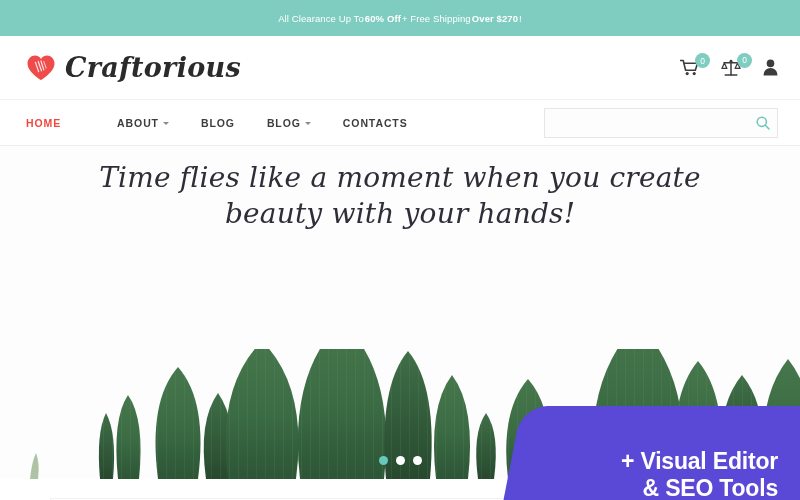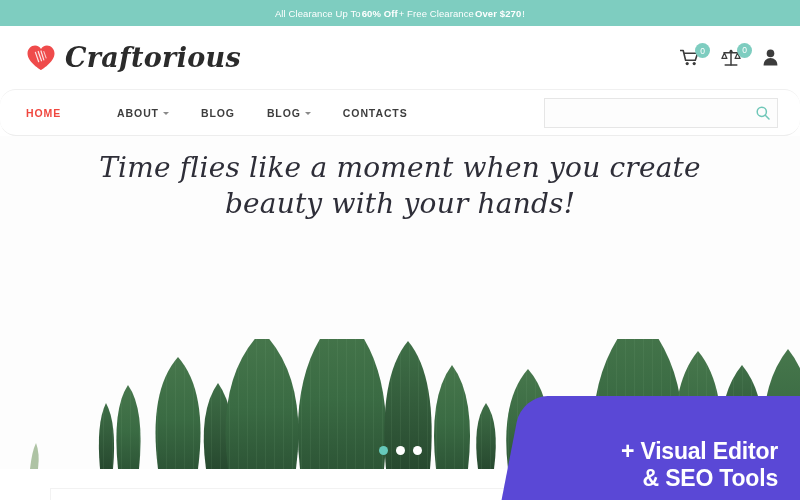--- a/index.html
+++ b/index.html
@@ -6,21 +6,21 @@
   html, body {
     width: 800px; height: 500px;
     overflow: hidden;
     background: #ffffff;
     font-family: "Liberation Sans", sans-serif;
   }
   .page { position: relative; width: 800px; height: 500px; background: #ffffff; }
 
   
   .promo-strip {
-    height: 26px; width: 100%;
+    height: 36px; width: 100%;
     background: #7ecdc0;
     display: flex; align-items: center; justify-content: center;
     color: #ffffff;
     font-size: 9.5px;
     letter-spacing: .1px;
     white-space: nowrap;
   }
   .promo-strip b { font-weight: 700; }
   .promo-strip span { margin: 0 1px; }
 
@@ -61,21 +61,20 @@
   }
 
   
   .navbar {
     height: 47px; width: 100%;
     border-top: 1px solid #f0f0f0;
     border-bottom: 1px solid #ededed;
     display: flex; align-items: center;
     padding: 0 22px 0 26px;
     background: #ffffff;
-    border-radius: 16px;
   }
   .nav-list { display: flex; align-items: center; list-style: none; }
   .nav-item {
     font-size: 10.5px;
     font-weight: 700;
     letter-spacing: .9px;
     color: #3d3d3d;
     padding: 0 32px 0 0;
     display: flex; align-items: center; gap: 4px;
     white-space: nowrap;
@@ -207,21 +206,21 @@
   }
 </style>
 </head>
 <body>
 
 <div class="page">
 
   <div class="promo-strip">
     <span>All Clearance Up To </span>
       <b>60% Off</b>
-      <span> + Free Clearance </span>
+      <span> + Free Shipping </span>
       <b>Over $270</b>
       <span>!</span>
   </div>
 
   <div class="header">
     <a class="logo">
       <span class="logo-heart">
         <svg viewBox="0 0 32 29" width="30" height="27" aria-hidden="true">
           <path d="M16 28C16 28 1.5 19.5 1.5 10.2C1.5 5 5.4 1.5 9.6 1.5C12.4 1.5 14.8 3.1 16 5.3C17.2 3.1 19.6 1.5 22.4 1.5C26.6 1.5 30.5 5 30.5 10.2C30.5 19.5 16 28 16 28Z" fill="#ef4b4b"></path>
           <path d="M10 9 L13.5 19" stroke="#ffffff" stroke-width="1.3" stroke-linecap="round" opacity=".85"></path>

